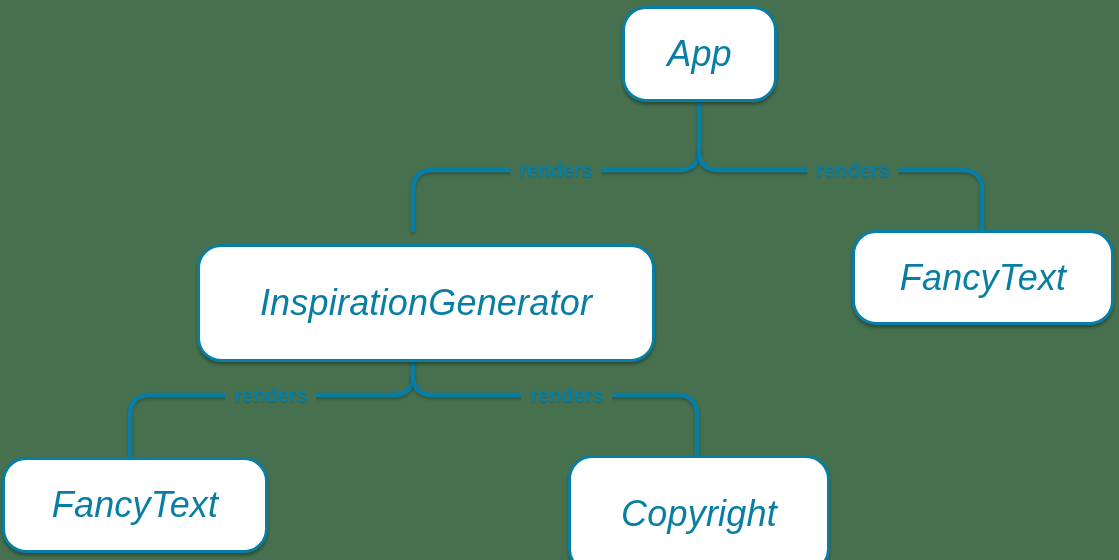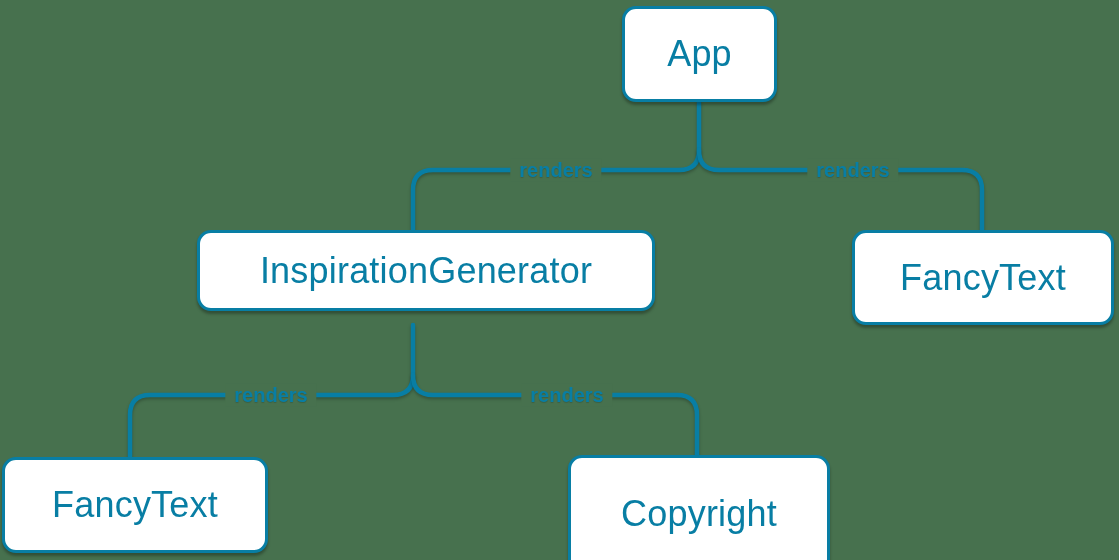--- a/index.html
+++ b/index.html
@@ -30,25 +30,26 @@
     fill: none;
     stroke: var(--accent);
     stroke-width: 4.5;
     stroke-linecap: round;
     filter: drop-shadow(0 2px 1.5px rgba(0,0,0,0.25));
   }
   .node {
     position: absolute;
     background: var(--node-fill);
     border: 3.5px solid var(--accent);
-    border-radius: 14px;
+    border-radius: 24px;
     display: flex;
     align-items: center;
     justify-content: center;
     box-shadow: 0 3px 3px rgba(0,0,0,0.30);
+    font-style: italic;
   }
   .node span {
     color: var(--accent);
     font-size: 36px;
     font-weight: 500;
     letter-spacing: 0.2px;
     white-space: nowrap;
   }
   .edge-label {
     position: absolute;
@@ -76,21 +77,21 @@
 
   <div class="edge-label" style="left:556px; top:170px">renders</div>
   <div class="edge-label" style="left:853px; top:170px">renders</div>
   <div class="edge-label" style="left:271px; top:395px">renders</div>
   <div class="edge-label" style="left:567px; top:395px">renders</div>
 
   <div class="node" style="left:622px; top:6px; width:155px; height:96px">
     <span>App</span>
   </div>
 
-  <div class="node" style="left:197px; top:230px; width:458px; height:81px">
+  <div class="node" style="left:197px; top:244px; width:458px; height:118px">
     <span>InspirationGenerator</span>
   </div>
 
   <div class="node" style="left:852px; top:230px; width:262px; height:95px">
     <span>FancyText</span>
   </div>
 
   <div class="node" style="left:2px; top:457px; width:266px; height:96px">
     <span>FancyText</span>
   </div>

